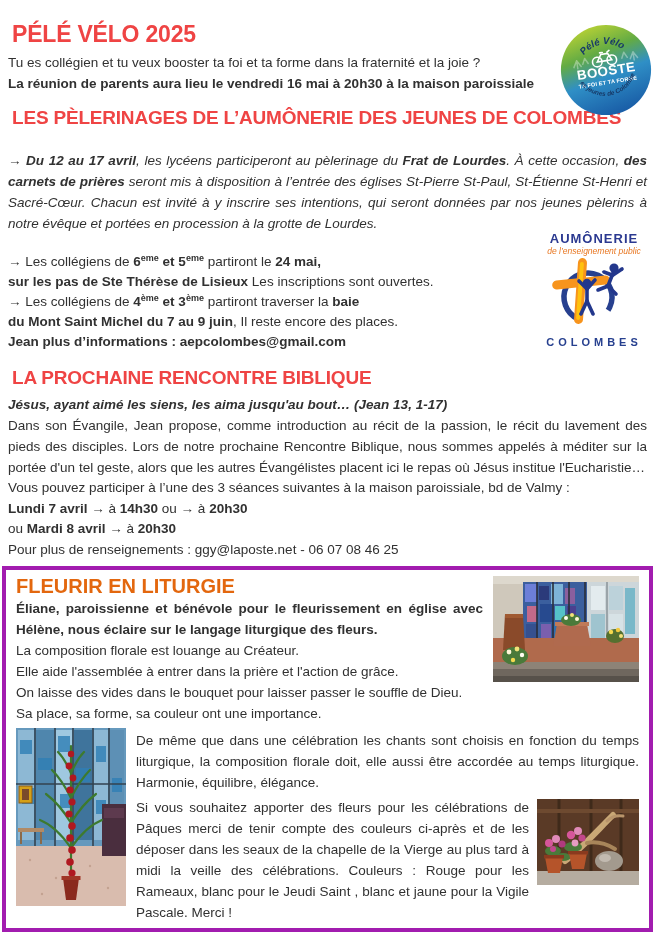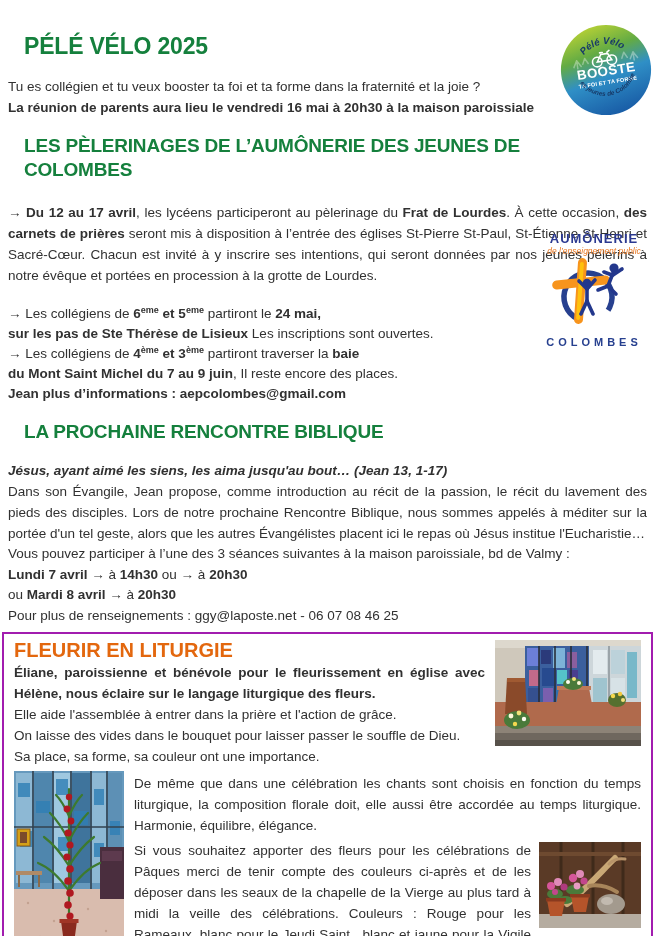--- a/index.html
+++ b/index.html
@@ -4,45 +4,45 @@
 <style>
   html,body { margin:0; padding:0; background:#ffffff; }
   .page {
     position:relative; width:655px; height:936px; background:#fff;
     font-family:"Liberation Sans","DejaVu Sans",sans-serif;
     color:#313131; overflow:hidden;
   }
   .content { padding:0 8px 0 8px; }
 
   .title-blue {
-    color:#15803d; font-weight:bold; margin:16px; letter-spacing:-0.2px;
+    color:#ef4444; font-weight:bold; margin:4px; letter-spacing:-0.2px;
   }
   .t1 { font-size:23px; line-height:28px; padding-top:16px; }
   .t2 { font-size:19px; line-height:24px; }
   .title-orange { color:#e3670e; font-weight:bold; font-size:20px; line-height:24px; margin:0; }
 
   .bl { font-size:13.5px; line-height:21px; }
   .bl20 { font-size:13.5px; line-height:20px; }
   .just { text-align:justify; }
   .b { font-weight:bold; }
   .i { font-style:italic; }
   sup { font-size:9px; line-height:0; vertical-align:super; font-weight:bold; }
 
   .sec2 { margin-top:12px; }
-  .sec2 .para { margin-top:20px; }
+  .sec2 .para { margin-top:20px;font-style:italic; }
   .sec2 .list { margin-top:18px; width:530px; }
   .sec3 { margin-top:14px; }
   .sec3 .para { margin:0; }
   .sec3 .lines div { line-height:20.5px; }
 
   .badge-wrap { position:absolute; top:24px; right:3px; width:92px; height:92px; }
   .aumonerie-wrap { position:absolute; top:230px; right:5px; width:112px; height:120px; }
 
   .fleurir-box {
-    margin:6px 2px 0 2px; border:2px solid #a21caf; background:#fff;
+    margin:6px 2px 0 2px; border:4px solid #a21caf; background:#fff;
     padding:4px 10px 8px 10px; height:346px; overflow:hidden;
   }
   .fleurir-box .intro { margin:0; }
   .fleurir-box .p2 { margin-top:6px; line-height:21px; }
   .fleurir-box .p3 { margin-top:4px; line-height:21px; }
 
   figure { margin:0; }
   .ph { display:block; }
   .float-r { float:right; margin:2px 0 4px 10px; }
   .float-r2 { float:right; margin:2px 0 4px 8px; }
@@ -235,20 +235,21 @@
           <ellipse cx="122" cy="60" rx="9" ry="7" fill="#55702f"></ellipse>
           <circle cx="118" cy="56" r="2.2" fill="#f5d94f"></circle>
             <circle cx="125" cy="54" r="2.2" fill="#f2c93e"></circle>
             <circle cx="128" cy="60" r="2" fill="#f5e07a"></circle>
         </g>
       </svg>
     </figure>
 
     <h2 class="title-orange">FLEURIR EN LITURGIE</h2>
     <div class="bl b just intro">Éliane, paroissienne et  bénévole pour le fleurissement en église avec Hélène, nous éclaire sur le langage liturgique des fleurs.</div>
+    <div class="bl">La composition florale est louange au Créateur.</div>
     <div class="bl">Elle aide l'assemblée à entrer dans la prière et l'action de grâce.</div>
     <div class="bl">On laisse des vides dans le bouquet pour laisser passer le souffle de Dieu.</div>
     <div class="bl">Sa place, sa forme, sa couleur ont une importance.</div>
 
     <figure class="float-l">
       <svg class="ph" viewBox="0 0 110 178" width="110" height="178">
         <rect width="110" height="178" fill="#7aa7c9"></rect>
 
         <g>
           <rect x="0" y="0" width="110" height="118" fill="#6699bd"></rect>

